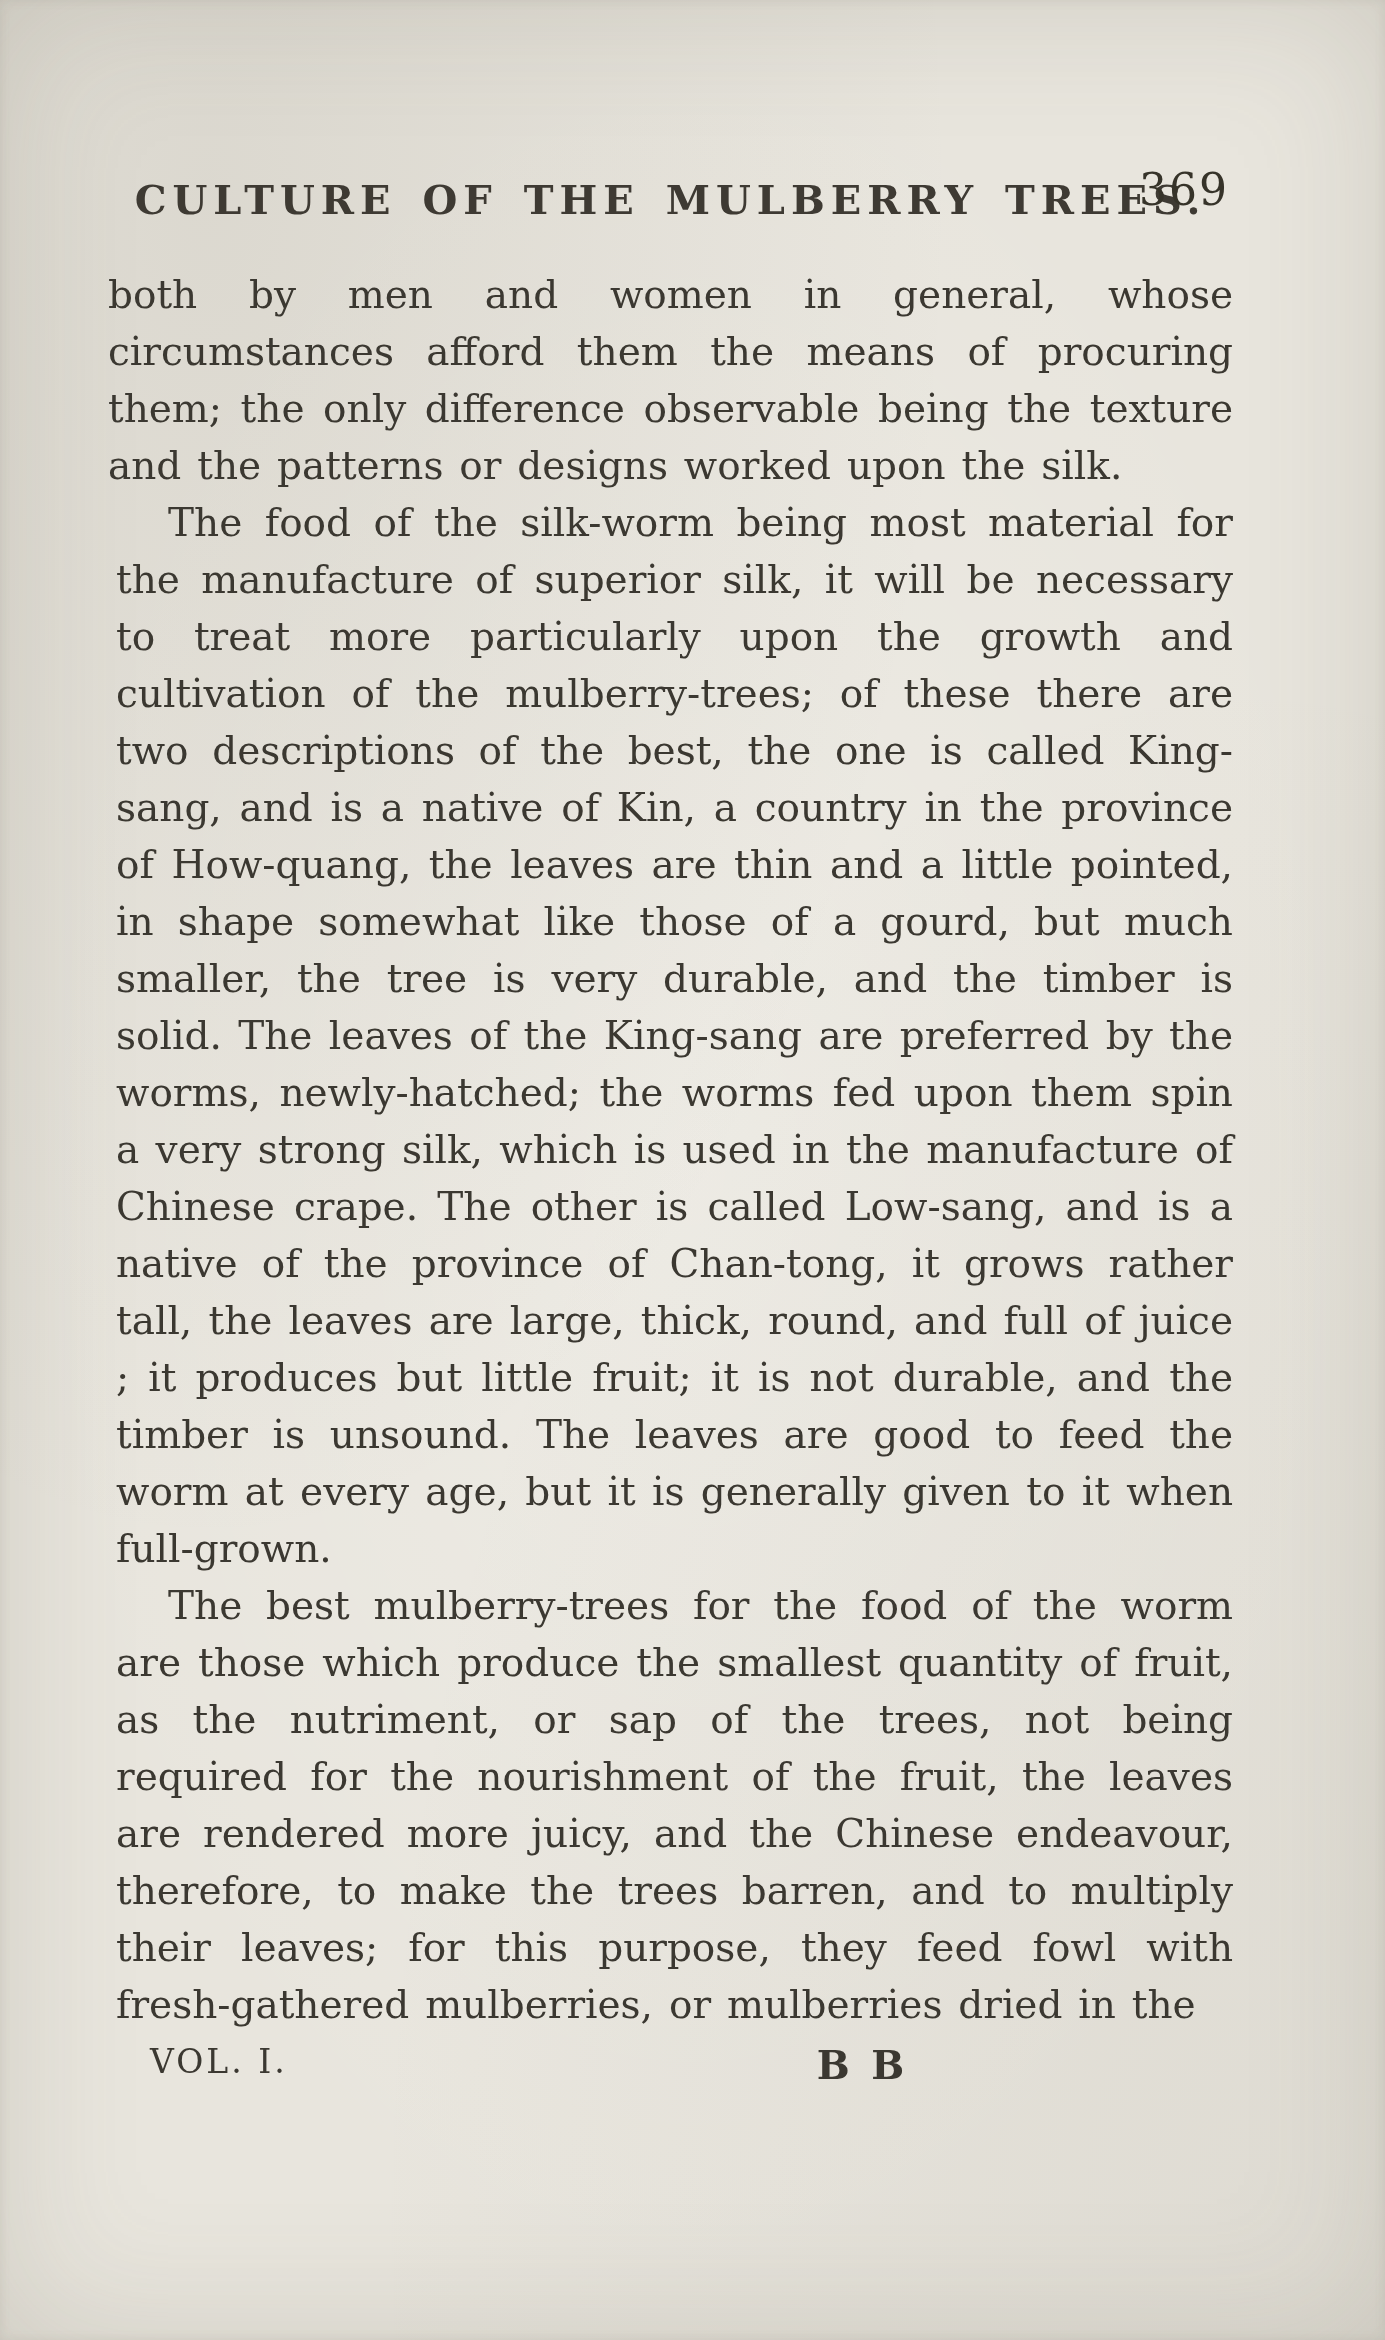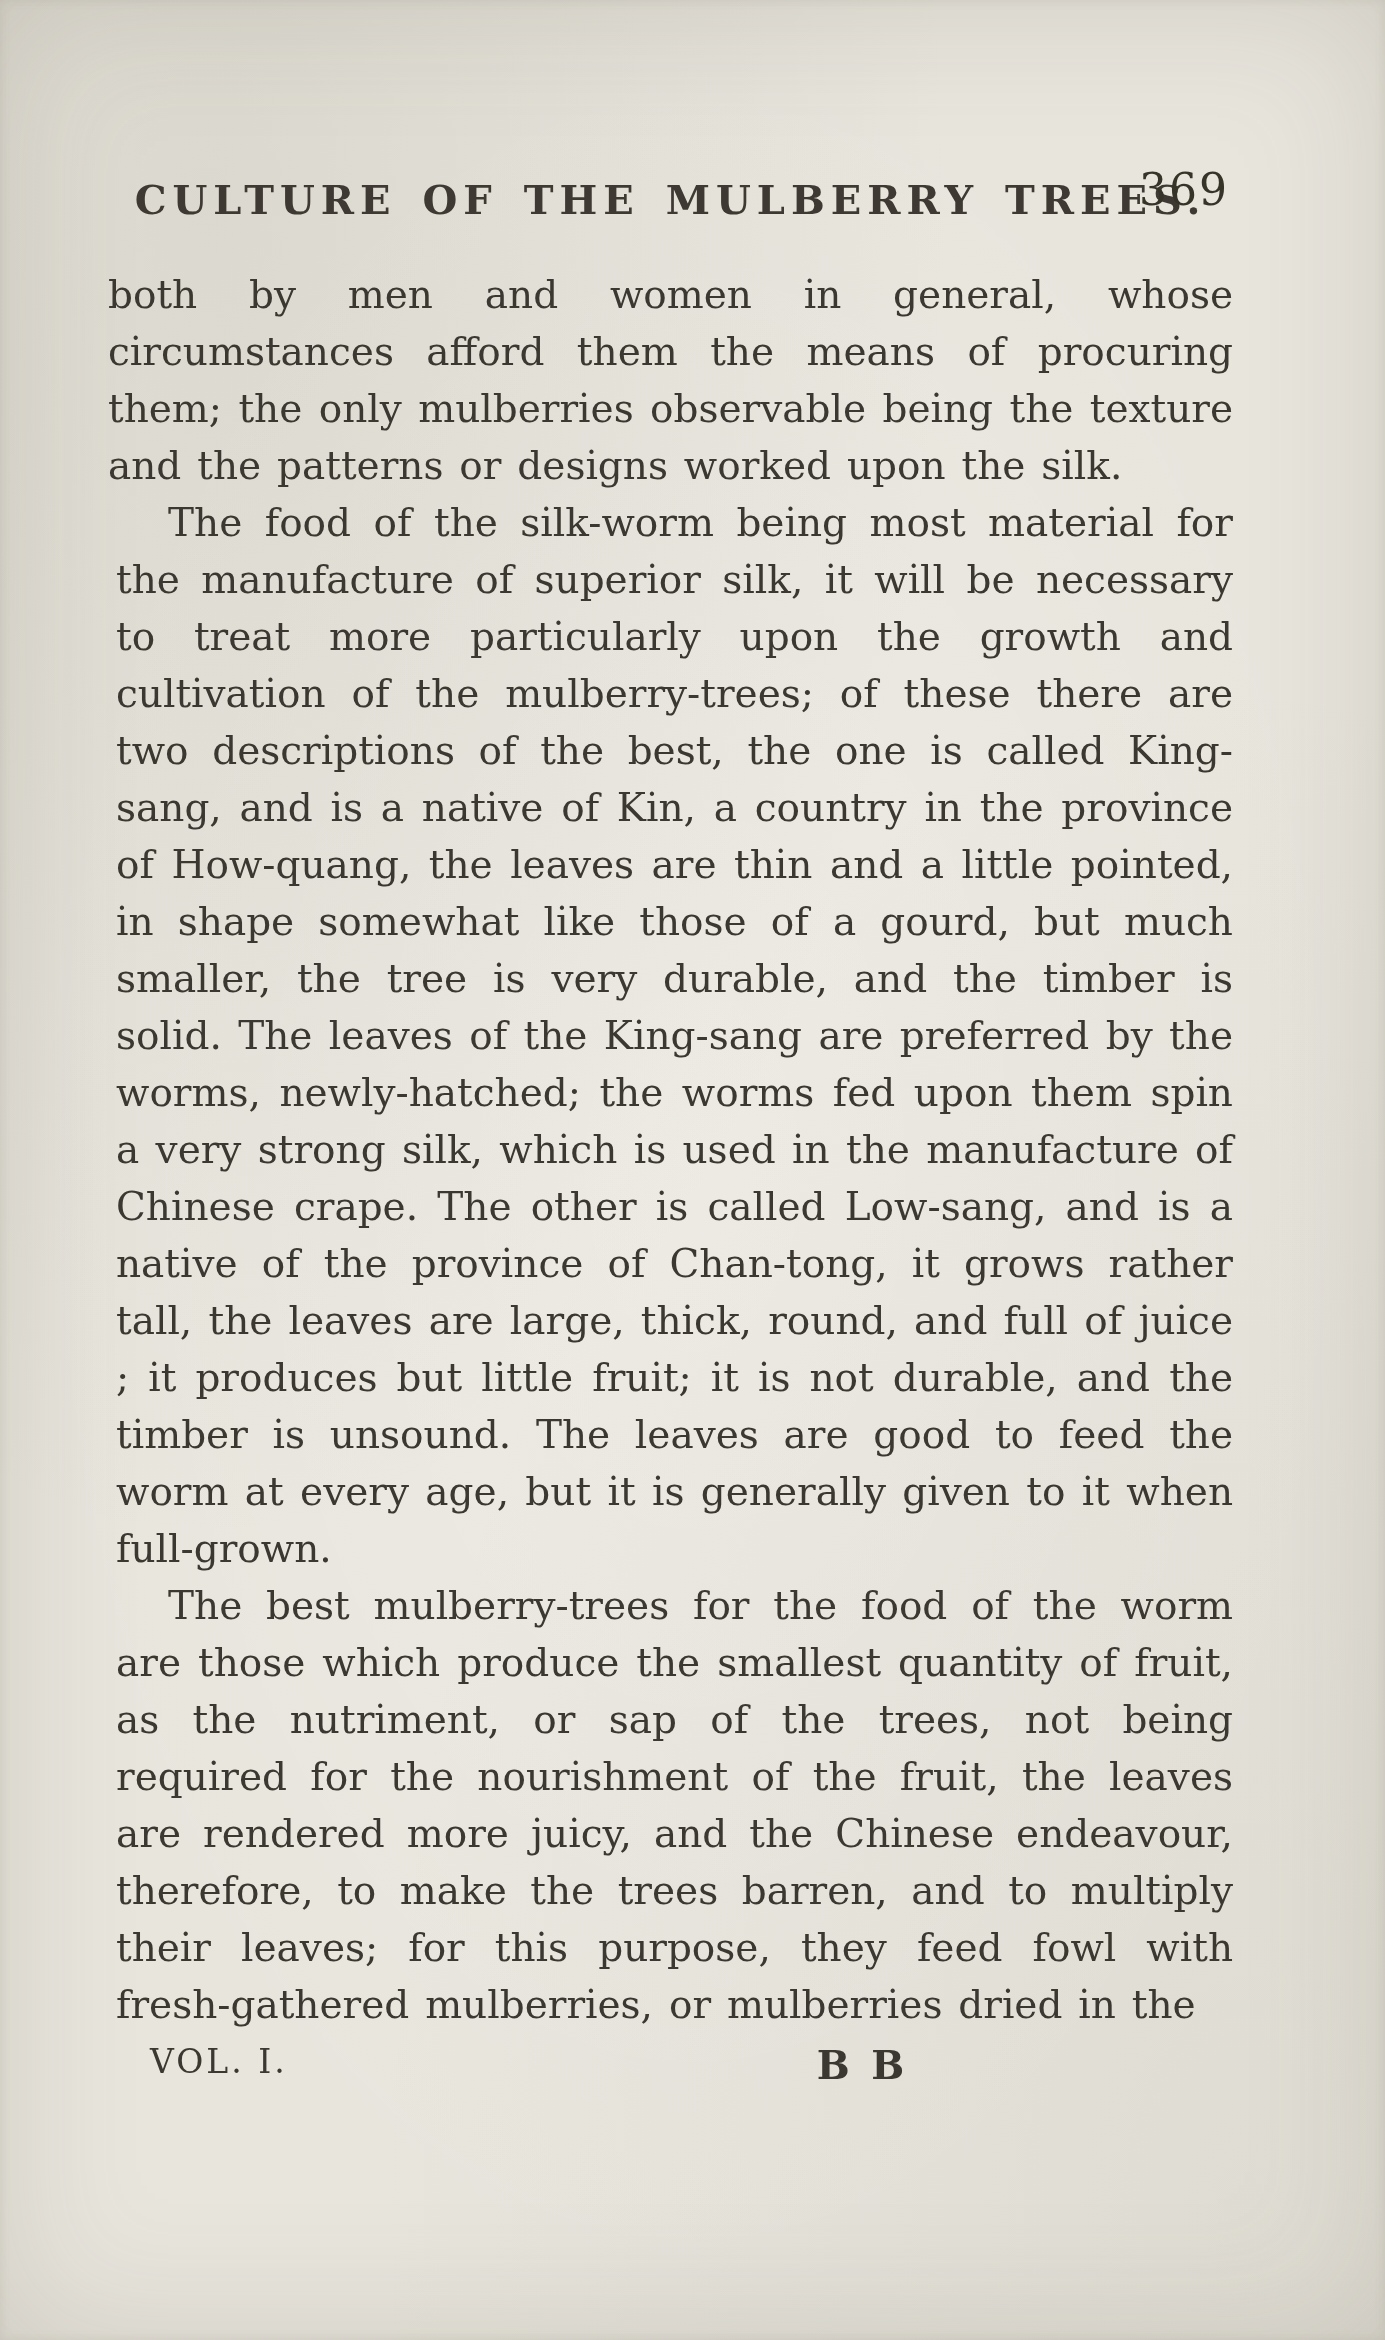--- a/index.html
+++ b/index.html
@@ -96,21 +96,21 @@
 <body>
 
 <div class="page">
 
   <div class="header">
     <span class="running-title">CULTURE OF THE MULBERRY TREES.</span>
     <span class="page-number">369</span>
   </div>
 
   <div class="body-text">
-    <p>both by men and women in general, whose circumstances afford them the means of procuring them; the only mulberries observable being the texture and the patterns or designs worked upon the silk.</p>
+    <p>both by men and women in general, whose circumstances afford them the means of procuring them; the only difference observable being the texture and the patterns or designs worked upon the silk.</p>
     <p class="indent">The food of the silk-worm being most material for the manufacture of superior silk, it will be necessary to treat more particularly upon the growth and cultivation of the mulberry-trees; of these there are two descriptions of the best, the one is called King-sang, and is a native of Kin, a country in the province of How-quang, the leaves are thin and a little pointed, in shape somewhat like those of a gourd, but much smaller, the tree is very durable, and the timber is solid. The leaves of the King-sang are preferred by the worms, newly-hatched; the worms fed upon them spin a very strong silk, which is used in the manufacture of Chinese crape. The other is called Low-sang, and is a native of the province of Chan-tong, it grows rather tall, the leaves are large, thick, round, and full of juice ; it produces but little fruit; it is not durable, and the timber is unsound. The leaves are good to feed the worm at every age, but it is generally given to it when full-grown.</p>
     <p class="indent">The best mulberry-trees for the food of the worm are those which produce the smallest quantity of fruit, as the nutriment, or sap of the trees, not being required for the nourishment of the fruit, the leaves are rendered more juicy, and the Chinese endeavour, therefore, to make the trees barren, and to multiply their leaves; for this purpose, they feed fowl with fresh-gathered mulberries, or mulberries dried in the</p>
   </div>
 
   <div class="footer">
     <span class="vol">VOL. I.</span>
     <span class="sig">B B</span>
   </div>
 
 </div>

